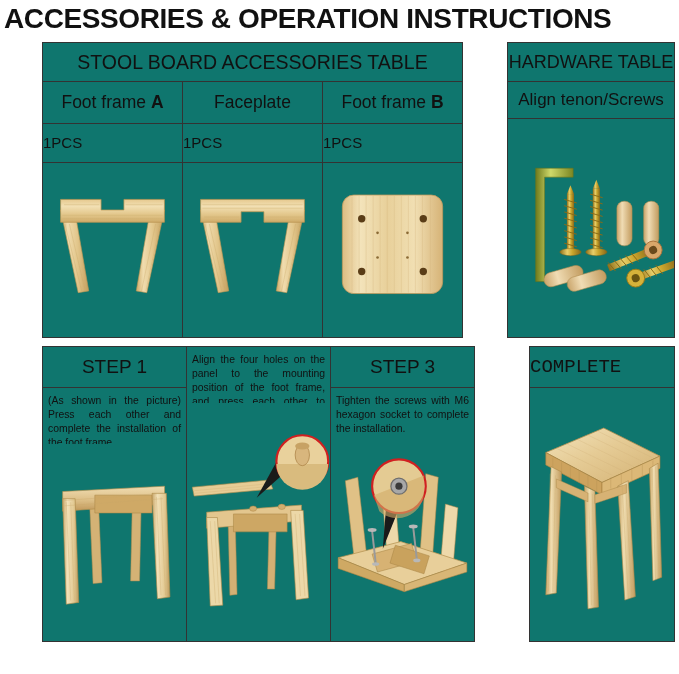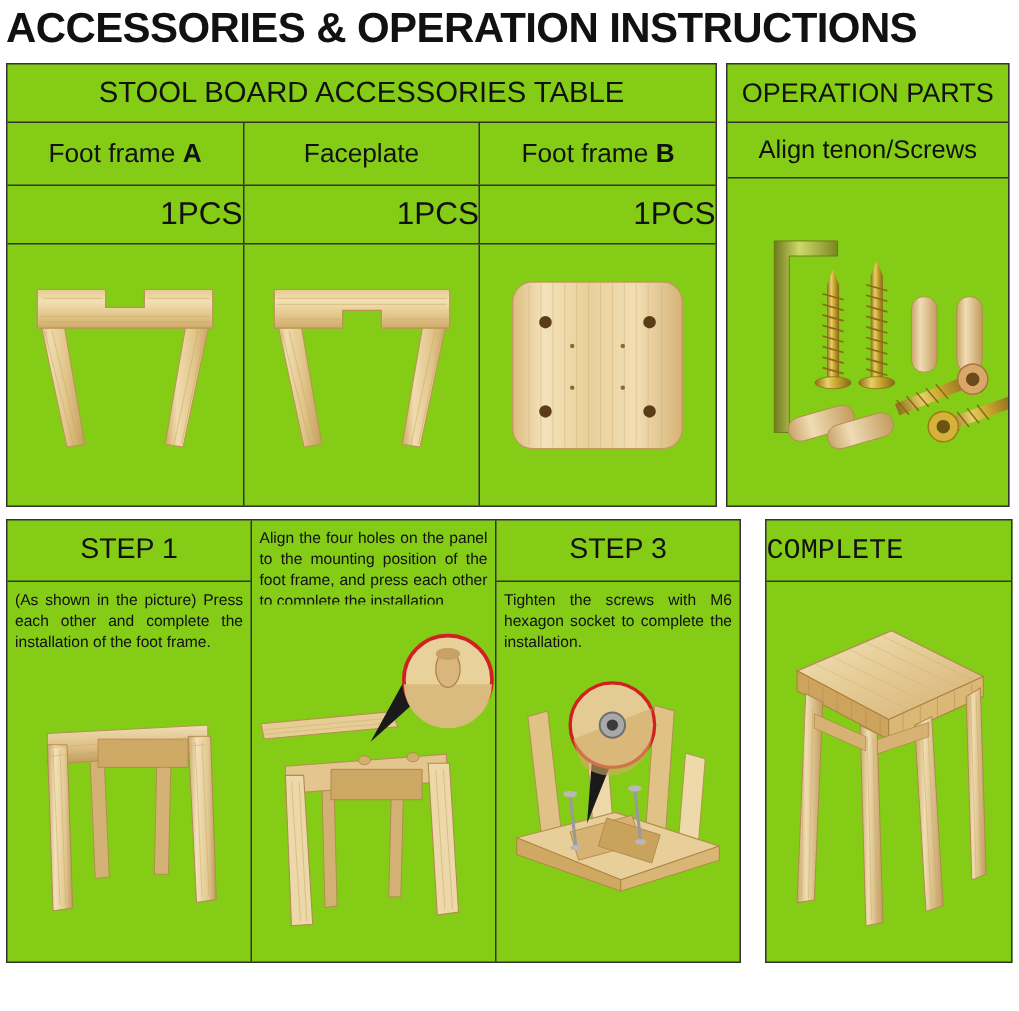--- a/index.html
+++ b/index.html
@@ -12,42 +12,42 @@
 
   
   .title{
     font-size:28px;font-weight:bold;letter-spacing:-0.4px;
     text-align:left;line-height:34px;padding-top:2px;
     white-space:nowrap;
   }
 
   
   .row-top{display:flex;gap:6px;margin-top:6px;height:296px;}
-  .tbl{border:1.6px solid #333;box-sizing:border-box;background:#84cc16;}
+  .tbl{border:1.6px solid #333;box-sizing:border-box;background:#0f766e;margin-left:38px;}
   .tbl-left{width:474px;display:flex;flex-direction:column;}
   .tbl-right{width:189px;display:flex;flex-direction:column;}
 
   .cap{
     font-size:19.5px;text-align:center;
     border-bottom:1.4px solid #333;
     height:38px;line-height:38px;overflow:hidden;white-space:nowrap;
   }
   .cap-hw{font-size:18px;}
 
   .hrow{display:flex;border-bottom:1.4px solid #333;height:41px;}
   .hcell{
     flex:1;text-align:center;font-size:17.5px;line-height:41px;
     border-right:1.4px solid #333;white-space:nowrap;overflow:hidden;
   }
   .hcell:last-child{border-right:none;}
   .hcell b{font-weight:bold;}
 
   .qrow{display:flex;border-bottom:1.4px solid #333;height:38px;}
   .qcell{
-    flex:1;text-align:right;font-size:21px;line-height:38px;
+    flex:1;text-align:left;font-size:15px;line-height:38px;
     border-right:1.4px solid #333;
   }
   .qcell:last-child{border-right:none;}
 
   .prow{display:flex;flex:1;}
   .pcell{flex:1;border-right:1.4px solid #333;position:relative;overflow:hidden;}
   .pcell:last-child{border-right:none;}
 
   .hw-line{
     font-size:17px;text-align:center;height:36px;line-height:36px;
@@ -199,21 +199,21 @@
               <circle cx="62" cy="96" r="1.5"></circle>
                 <circle cx="96" cy="96" r="1.5"></circle>
             </g>
           </svg>
         </div>
 
       </div>
     </div>
 
     <div class="tbl tbl-right">
-      <div class="cap cap-hw">OPERATION PARTS</div>
+      <div class="cap cap-hw">HARDWARE TABLE</div>
       <div class="hw-line">Align tenon/Screws</div>
       <div class="hw-art">
         <svg class="ctr" viewBox="0 0 186 160">
           <defs>
             <linearGradient id="gold" x1="0" y1="0" x2="1" y2="0">
               <stop offset="0%" stop-color="#8e6d17"></stop>
                 <stop offset="35%" stop-color="#e8cf6a"></stop>
               <stop offset="60%" stop-color="#c9a52c"></stop>
                 <stop offset="100%" stop-color="#86661a"></stop>
             </linearGradient>

